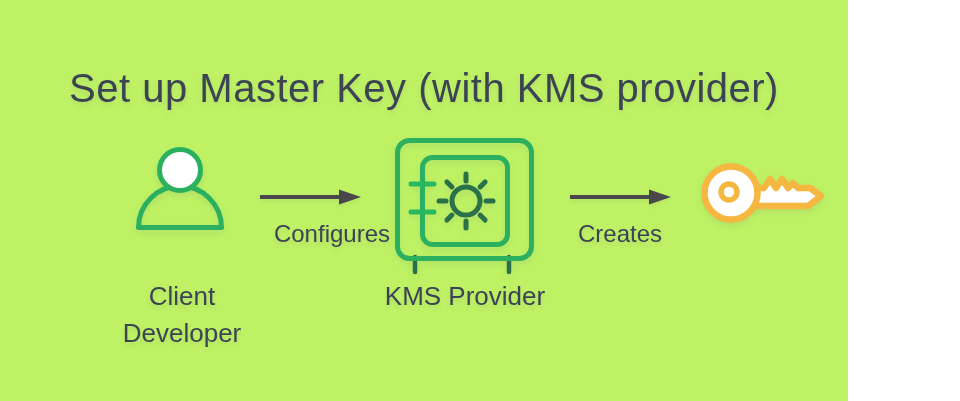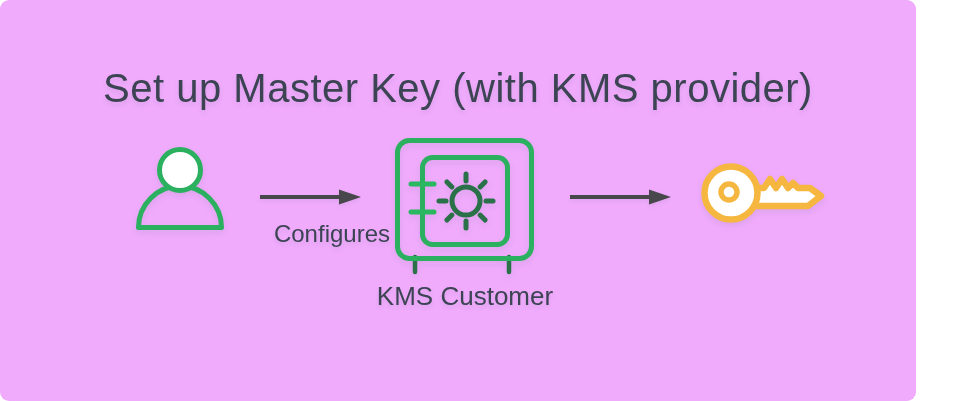--- a/index.html
+++ b/index.html
@@ -3,25 +3,24 @@
 <meta charset="utf-8">
 <style>
   html, body {
     margin: 0;
     padding: 0;
     background: #ffffff;
     font-family: "Liberation Sans", sans-serif;
   }
   .canvas {
     position: relative;
-    width: 916px;
+    width: 848px;
     height: 401px;
-    background: #f0abfc;
+    background: #bef264;
     overflow: hidden;
-    border-radius: 9px;
   }
   .title {
     position: absolute;
     top: 66px;
     left: 0;
     width: 100%;
     margin: 0;
     text-align: center;
     font-size: 40px;
     font-weight: 400;
@@ -101,26 +100,31 @@
       <line x1="57.9" y1="78.1" x2="52.9" y2="83.1"></line>
       <line x1="72" y1="84" x2="72" y2="91"></line>
       <line x1="86.1" y1="78.1" x2="91.1" y2="83.1"></line>
     </g>
   </svg>
 
   <svg class="arrow arrow-2" width="104" height="18" viewBox="0 0 104 18">
     <line x1="2" y1="9" x2="84" y2="9" stroke="#48484c" stroke-width="4"></line>
     <polygon points="81,1.5 103,9 81,16.5" fill="#48484c"></polygon>
   </svg>
+  <div class="edge-label edge-label-2">Creates</div>
 
   <svg class="icon icon-key" width="130" height="68" viewBox="0 0 130 68" fill="none">
     <path d="M 56 30 H 66 L 72 21 L 78 30 L 84 21 L 90 30 L 95 25 L 100 30 H 112 L 123 38 L 110 48 H 56 Z" stroke="#f5b740" stroke-width="6.5" stroke-linejoin="round" fill="#ffffff"></path>
     <circle cx="33" cy="35" r="26.5" stroke="#f5b740" stroke-width="6.5" fill="#ffffff"></circle>
     <circle cx="31" cy="34" r="8" stroke="#f5b740" stroke-width="5.5" fill="#ffffff"></circle>
   </svg>
 
+  <div class="node-label node-label-1">
+    <div>Client</div>
+    <div>Developer</div>
+  </div>
 
   <div class="node-label node-label-2">
-    <div>KMS Customer</div>
+    <div>KMS Provider</div>
   </div>
 
 
 </div>
 
 </body></html>

